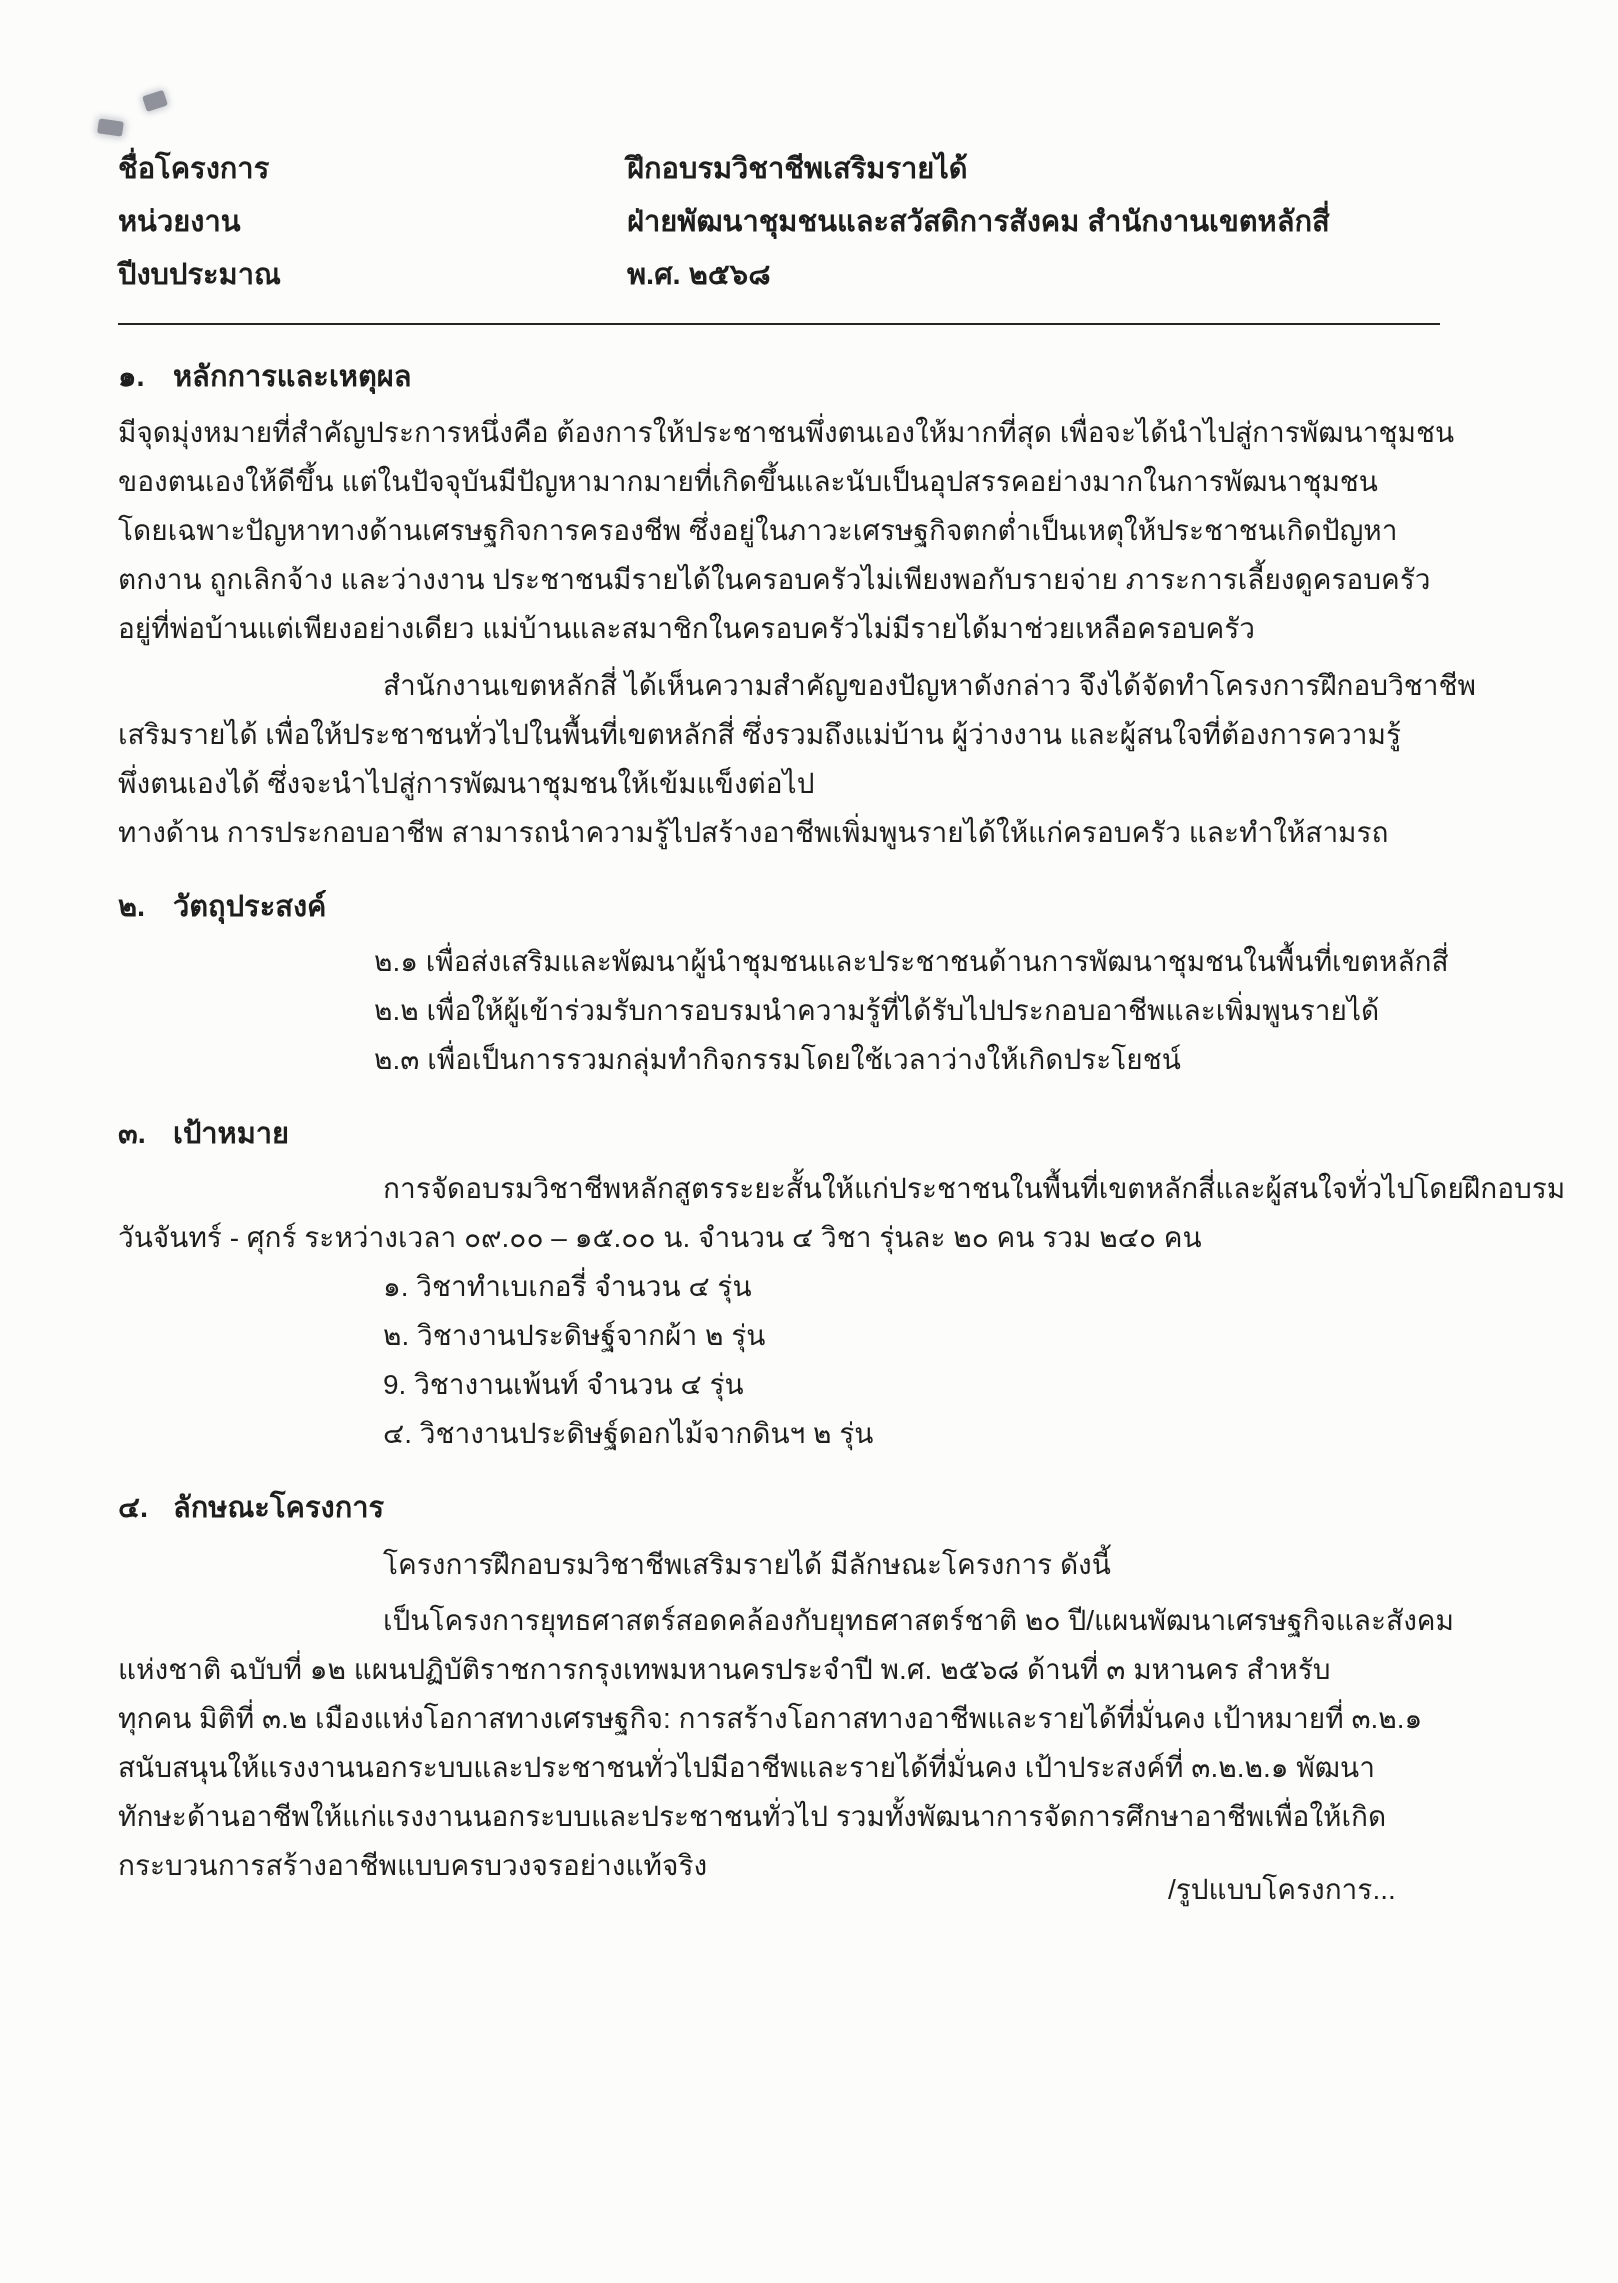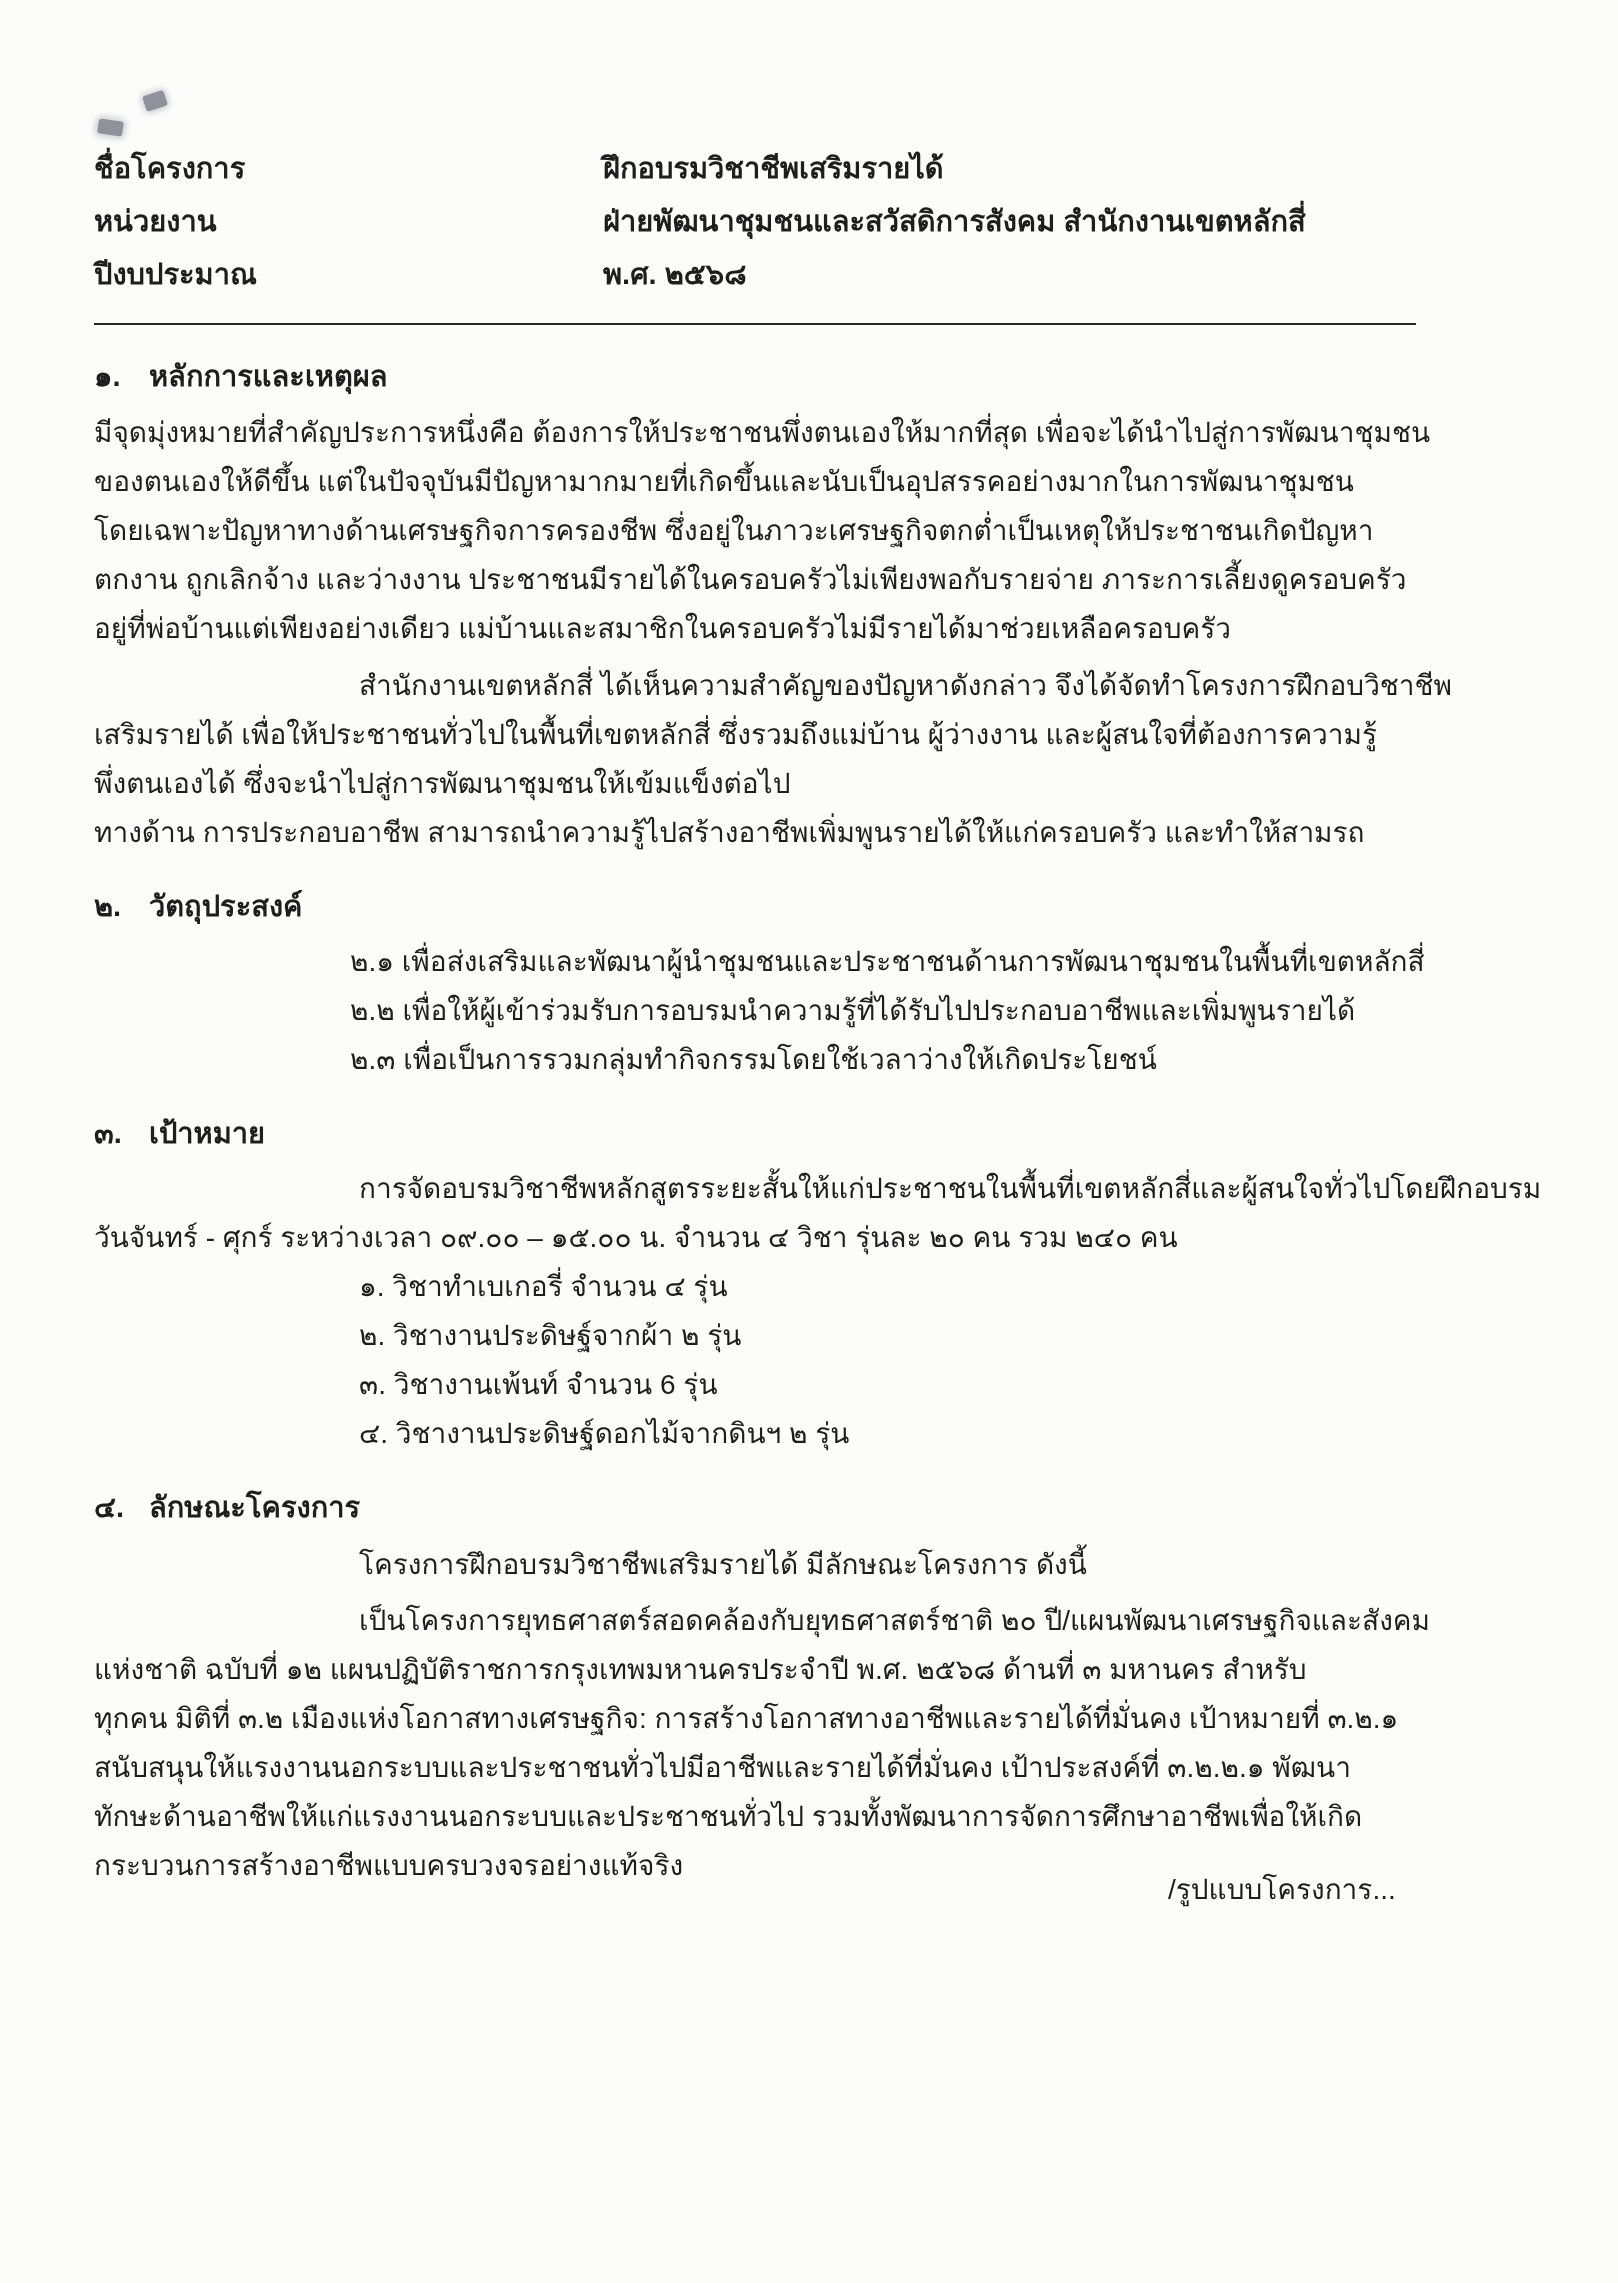--- a/index.html
+++ b/index.html
@@ -4,21 +4,21 @@
 <style>
   html,body{margin:0;padding:0;background:#e8e8e6;}
   .page{
     position:relative;
     width:1619px;height:2283px;
     margin:0 auto;
     background:#fcfcfb;
     color:#1e1e1e;
     font-family:"Liberation Sans", sans-serif;
     box-sizing:border-box;
-    padding:142px 144px 0 94px;
+    padding:142px 144px 0 118px;
     overflow:hidden;
   }
   .scan-artifact{position:absolute;background:#6b6f7b;border-radius:2.9px;opacity:.75;}
   .scan-artifact.a1{left:144px;top:93px;width:21.5px;height:15.6px;transform:rotate(-18deg);box-shadow:0 0 5.9px 2px #b9bcc4;}
   .scan-artifact.a2{left:98px;top:120px;width:25px;height:14.6px;transform:rotate(8deg);box-shadow:0 0 6.8px 2.9px #c2c4ca;}
 
   .fields .row{display:flex;line-height:53px;font-size:29px;}
   .fields .lbl{font-weight:bold;width:509px;flex:0 0 509px;}
   .fields .val{font-weight:bold;}
 
@@ -104,21 +104,21 @@
       <span class="num">๓.</span>
       <span>เป้าหมาย</span>
     </div>
     <div class="intro">
       <div class="line indent">การจัดอบรมวิชาชีพหลักสูตรระยะสั้นให้แก่ประชาชนในพื้นที่เขตหลักสี่และผู้สนใจทั่วไปโดยฝึกอบรม</div>
       <div class="line">วันจันทร์ - ศุกร์ ระหว่างเวลา ๐๙.๐๐ – ๑๕.๐๐ น. จำนวน ๔ วิชา รุ่นละ  ๒๐ คน รวม ๒๔๐ คน</div>
     </div>
     <div class="courses">
       <div class="line">๑.  วิชาทำเบเกอรี่  จำนวน ๔ รุ่น</div>
       <div class="line">๒.  วิชางานประดิษฐ์จากผ้า ๒ รุ่น</div>
-      <div class="line">๓.  วิชางานเพ้นท์  จำนวน 6 รุ่น</div>
+      <div class="line">9.  วิชางานเพ้นท์  จำนวน ๔ รุ่น</div>
       <div class="line">๔.  วิชางานประดิษฐ์ดอกไม้จากดินฯ ๒ รุ่น</div>
     </div>
   </div>
 
   <div class="sec">
     <div class="sec-heading">
       <span class="num">๔.</span>
       <span>ลักษณะโครงการ</span>
     </div>
     <div class="para">

